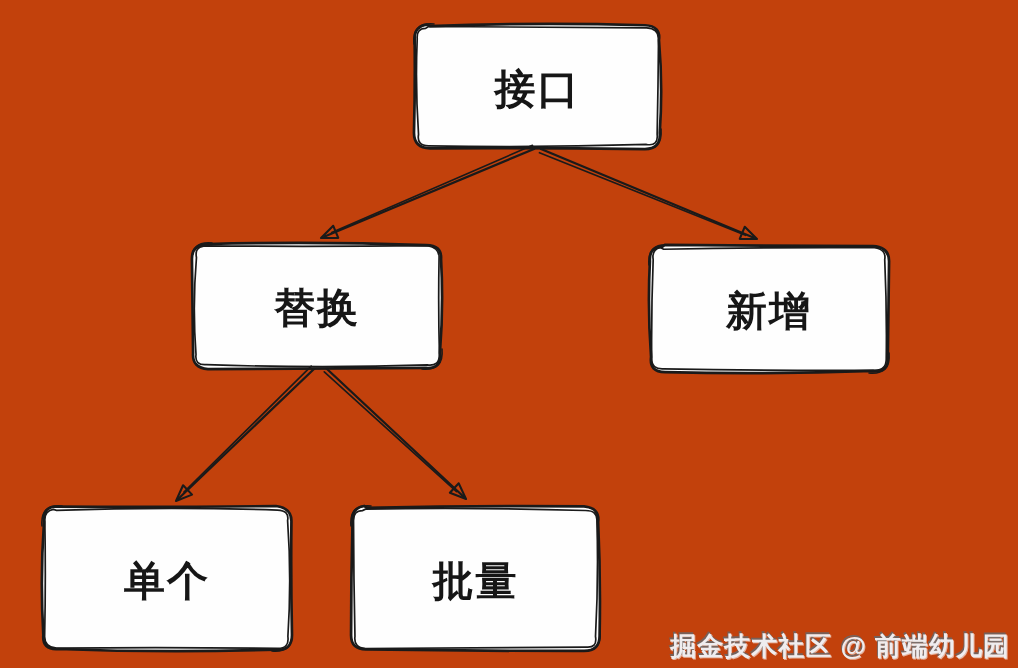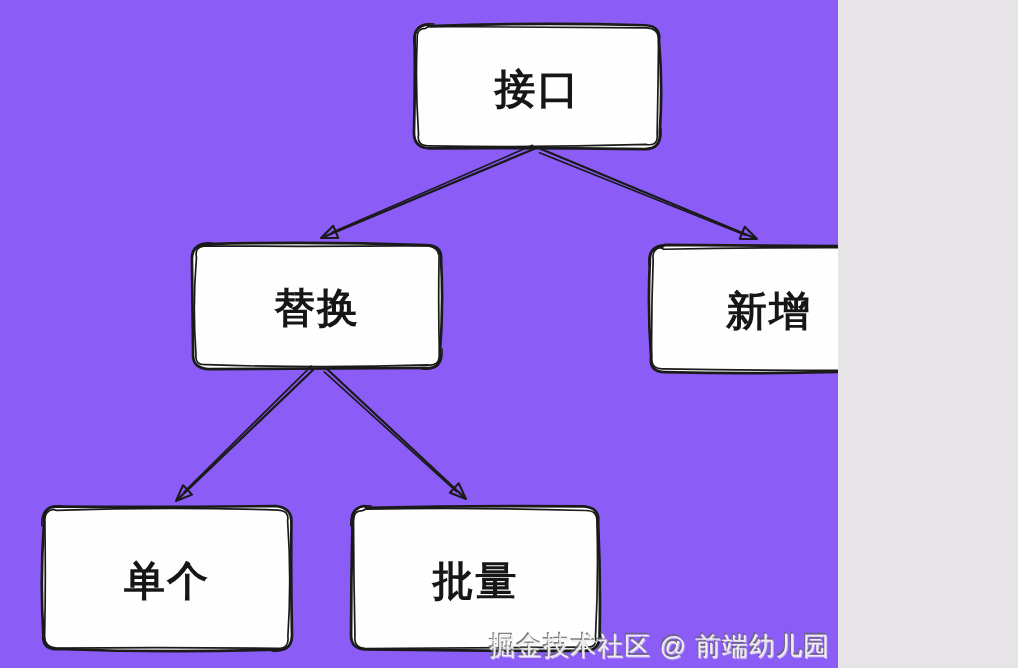--- a/index.html
+++ b/index.html
@@ -3,40 +3,40 @@
 <meta charset="utf-8">
 <style>
   html, body {
     margin: 0;
     padding: 0;
     background: #e6e4e6;
     font-family: "Liberation Sans", "DejaVu Sans", sans-serif;
   }
   .stage {
     position: relative;
-    width: 838px;
+    width: 1018px;
     height: 668px;
-    background: #8b5cf6;
+    background: #c2410c;
     overflow: hidden;
   }
   svg#diagram {
     position: absolute;
     left: 0;
     top: 0;
     display: block;
   }
   .node-label {
     font-family: "Liberation Sans", "DejaVu Sans", sans-serif;
   }
   .watermark {
     position: absolute;
     right: 8px;
     bottom: 4px;
     font-size: 26px;
-    font-weight: 400;
+    font-weight: 700;
     letter-spacing: 1px;
     color: #efedef;
     text-shadow: -1px -2px 0 rgba(105,103,105,0.85), 1px 1px 0 rgba(255,255,255,0.6);
     white-space: nowrap;
     user-select: none;
   }
 </style>
 </head>
 <body>
 

